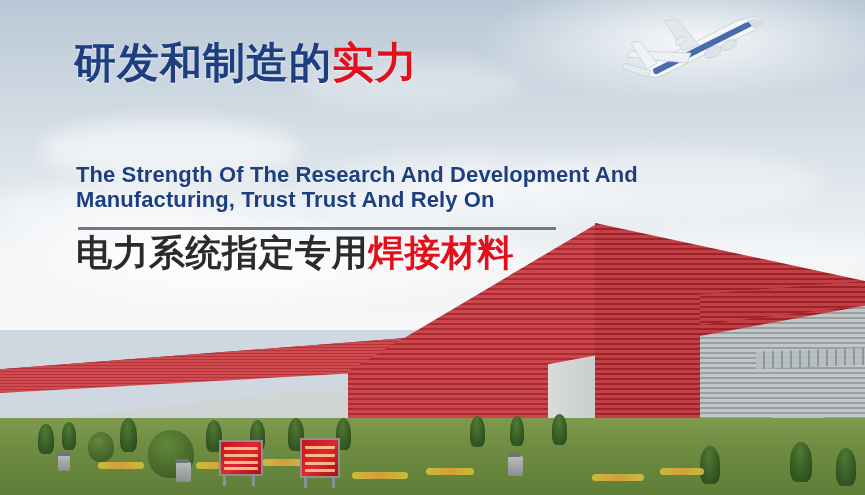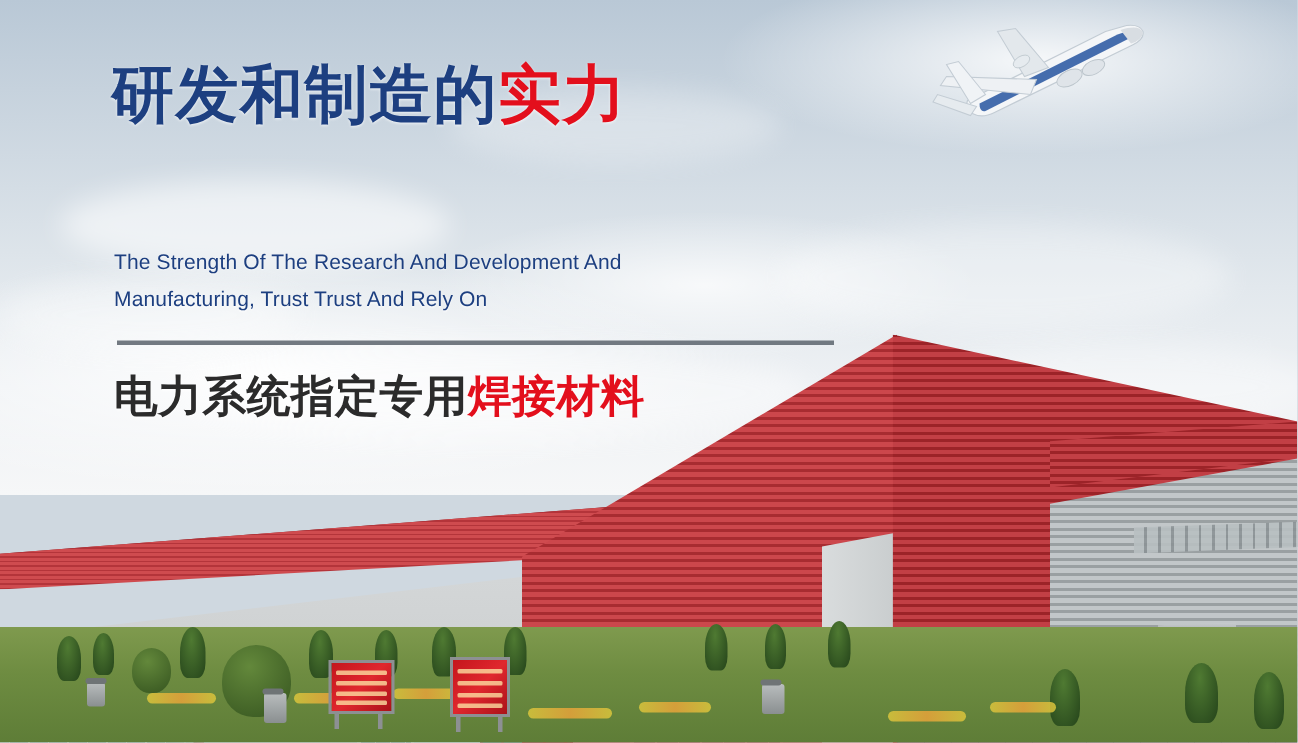--- a/index.html
+++ b/index.html
@@ -38,31 +38,31 @@
     font-size:42px;font-weight:bold;line-height:50px;letter-spacing:1px;
     white-space:nowrap;
     text-shadow:0 1px 2px rgba(255,255,255,.75);
   }
   .hl-line.l2{margin-top:2px;}
   .blue{color:#1d3f80;}
   .red{color:#e30f1c;}
 
   .subtitle{
     position:absolute;left:76px;top:162px;
-    color:#1d3f80;font-size:14px;line-height:25px;font-weight:normal;
+    color:#1d3f80;font-size:22px;line-height:25px;font-weight:bold;
     letter-spacing:.1px;white-space:nowrap;
     text-shadow:0 1px 1px rgba(255,255,255,.6);
   }
   .divider{
     position:absolute;left:78px;top:227px;width:478px;height:3px;
     background:#6a727a;opacity:.95;
   }
   .tagline{
-    position:absolute;left:76px;top:248px;
-    font-size:29px;font-weight:bold;line-height:34px;white-space:nowrap;
+    position:absolute;left:76px;top:236px;
+    font-size:36px;font-weight:bold;line-height:34px;white-space:nowrap;
     letter-spacing:.5px;
     text-shadow:0 1px 2px rgba(255,255,255,.7);
   }
   .dark{color:#2b2b2b;}
 
   
   .building-layer{position:absolute;left:0;top:205px;width:865px;height:290px;}
 
   
   .red-band-left{

